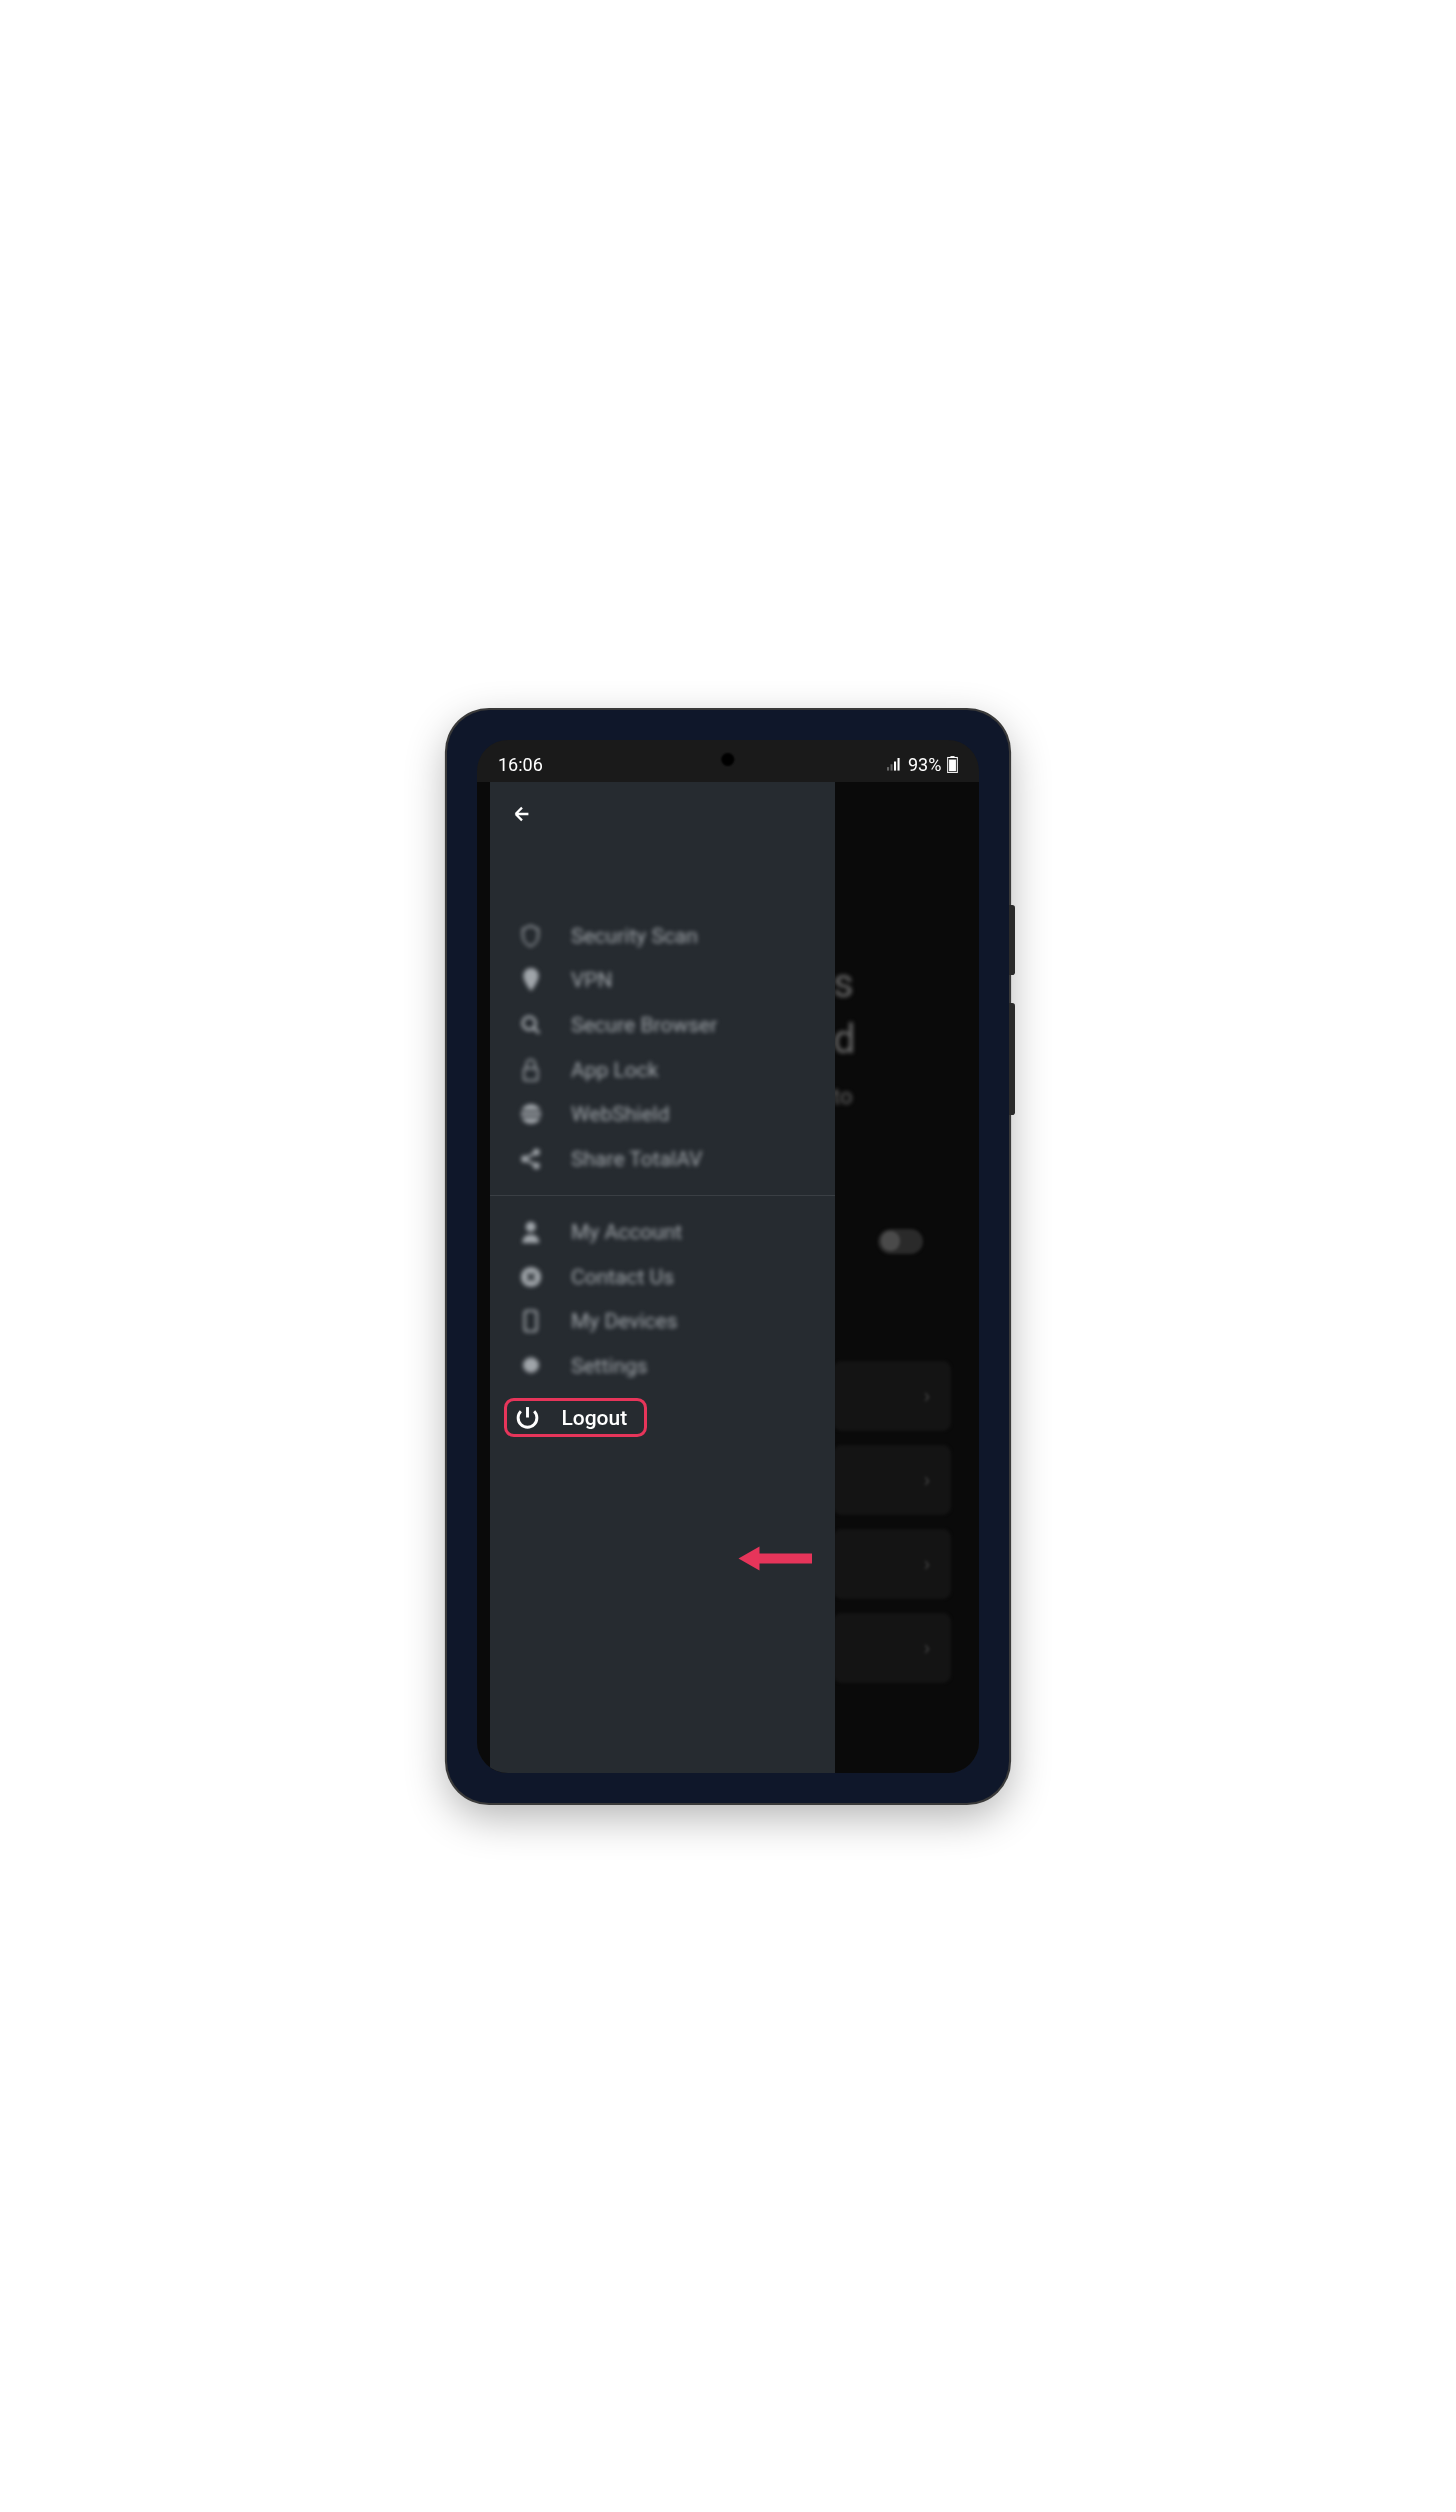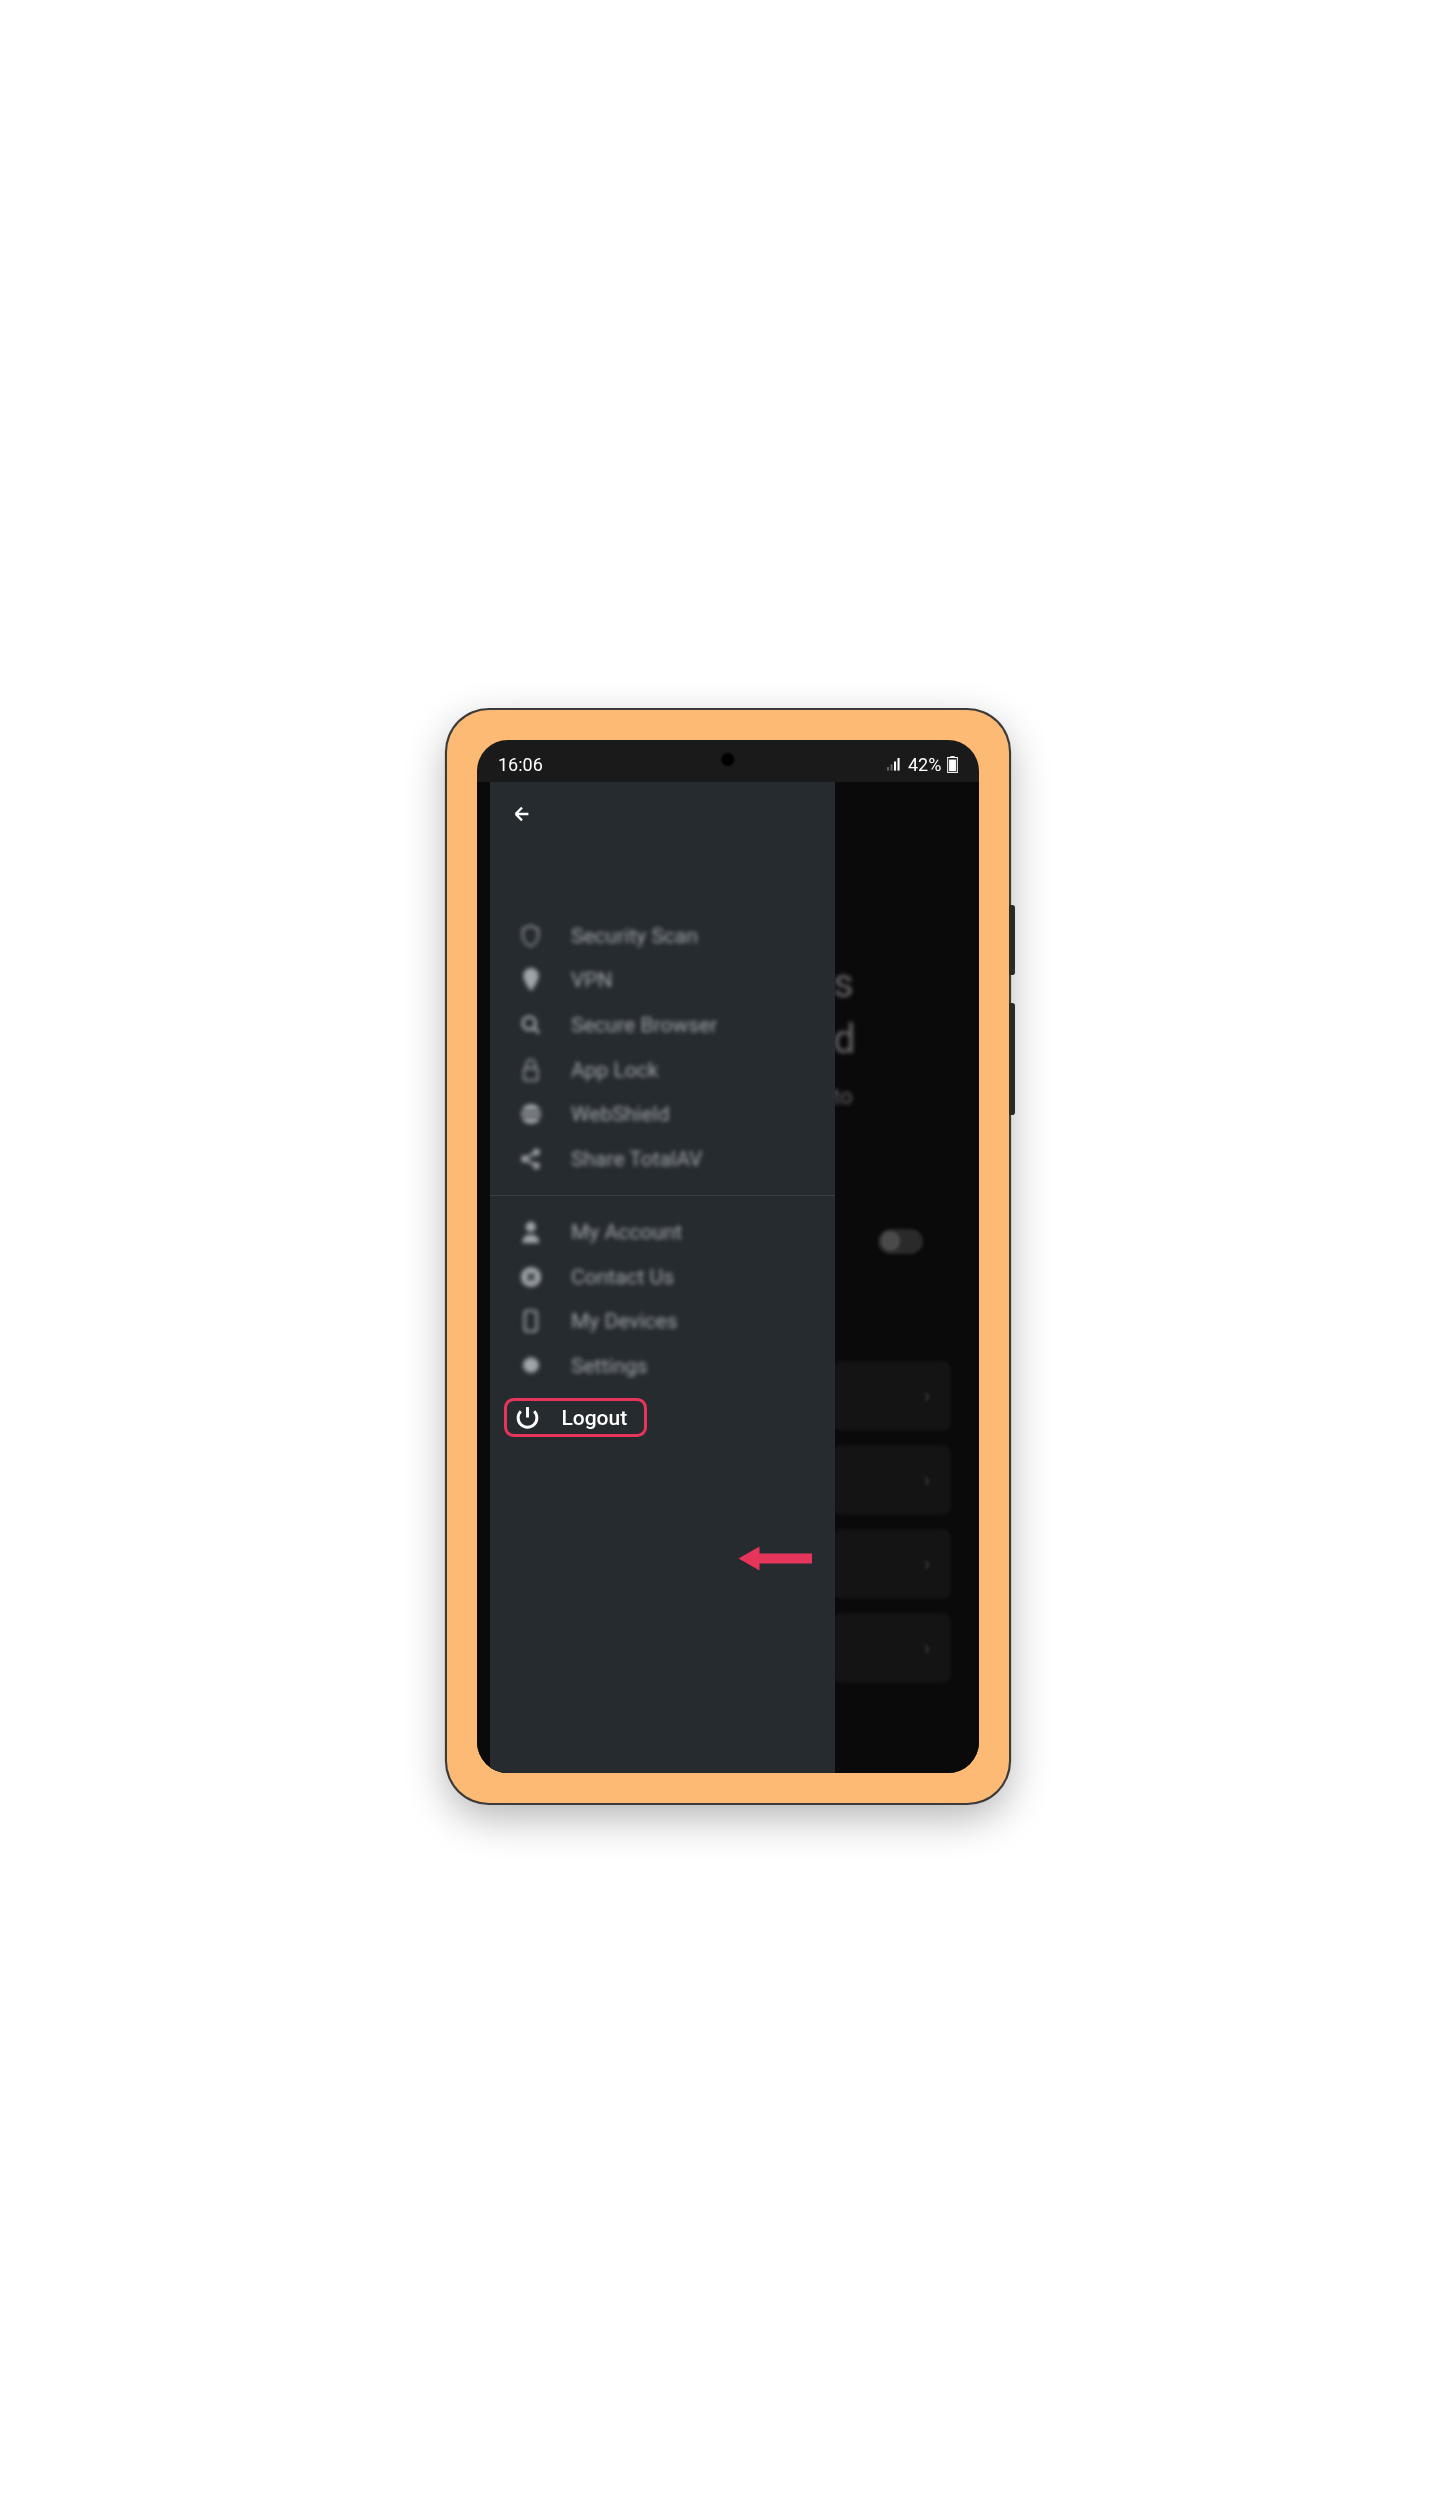--- a/index.html
+++ b/index.html
@@ -8,21 +8,21 @@
       background: #fff;
       display: flex;
       justify-content: center;
       align-items: center;
       min-height: 100vh;
       font-family: -apple-system, BlinkMacSystemFont, "Segoe UI", Roboto, sans-serif;
     }
     .phone-frame {
       width: 502px;
       height: 1033px;
-      background: #fdba74;
+      background: #0f172a;
       border-radius: 42px;
       padding: 30px;
       box-shadow: 0 0 0 2.1px #3a3a3a, 0 14px 42px rgba(0,0,0,0.3);
       position: relative;
     }
     .phone-side-button {
       position: absolute;
       right: -5.6px;
       width: 5.6px;
       background: #2a2a2a;
@@ -212,21 +212,21 @@
       <span>16:06</span>
       <div class="status-right">
         <span class="signal-icon">
           <svg width="15.4" height="12.6" viewBox="0 0 22 18">
             <rect x="0" y="13" width="3" height="5" fill="#666"></rect>
             <rect x="5" y="9" width="3" height="9" fill="#666"></rect>
             <rect x="10" y="5" width="3" height="13" fill="#fff"></rect>
             <rect x="15" y="0" width="3" height="18" fill="#fff"></rect>
           </svg>
         </span>
-        <span>42%</span>
+        <span>93%</span>
         <span class="battery-icon">
           <svg width="11" height="16.7" viewBox="0 0 16 24">
             <rect x="5" y="0" width="6" height="2" fill="#fff"></rect>
             <rect x="1" y="2" width="14" height="22" fill="none" stroke="#fff" stroke-width="1.5"></rect>
             <rect x="3" y="5" width="10" height="17" fill="#fff"></rect>
           </svg>
         </span>
       </div>
     </div>
 

